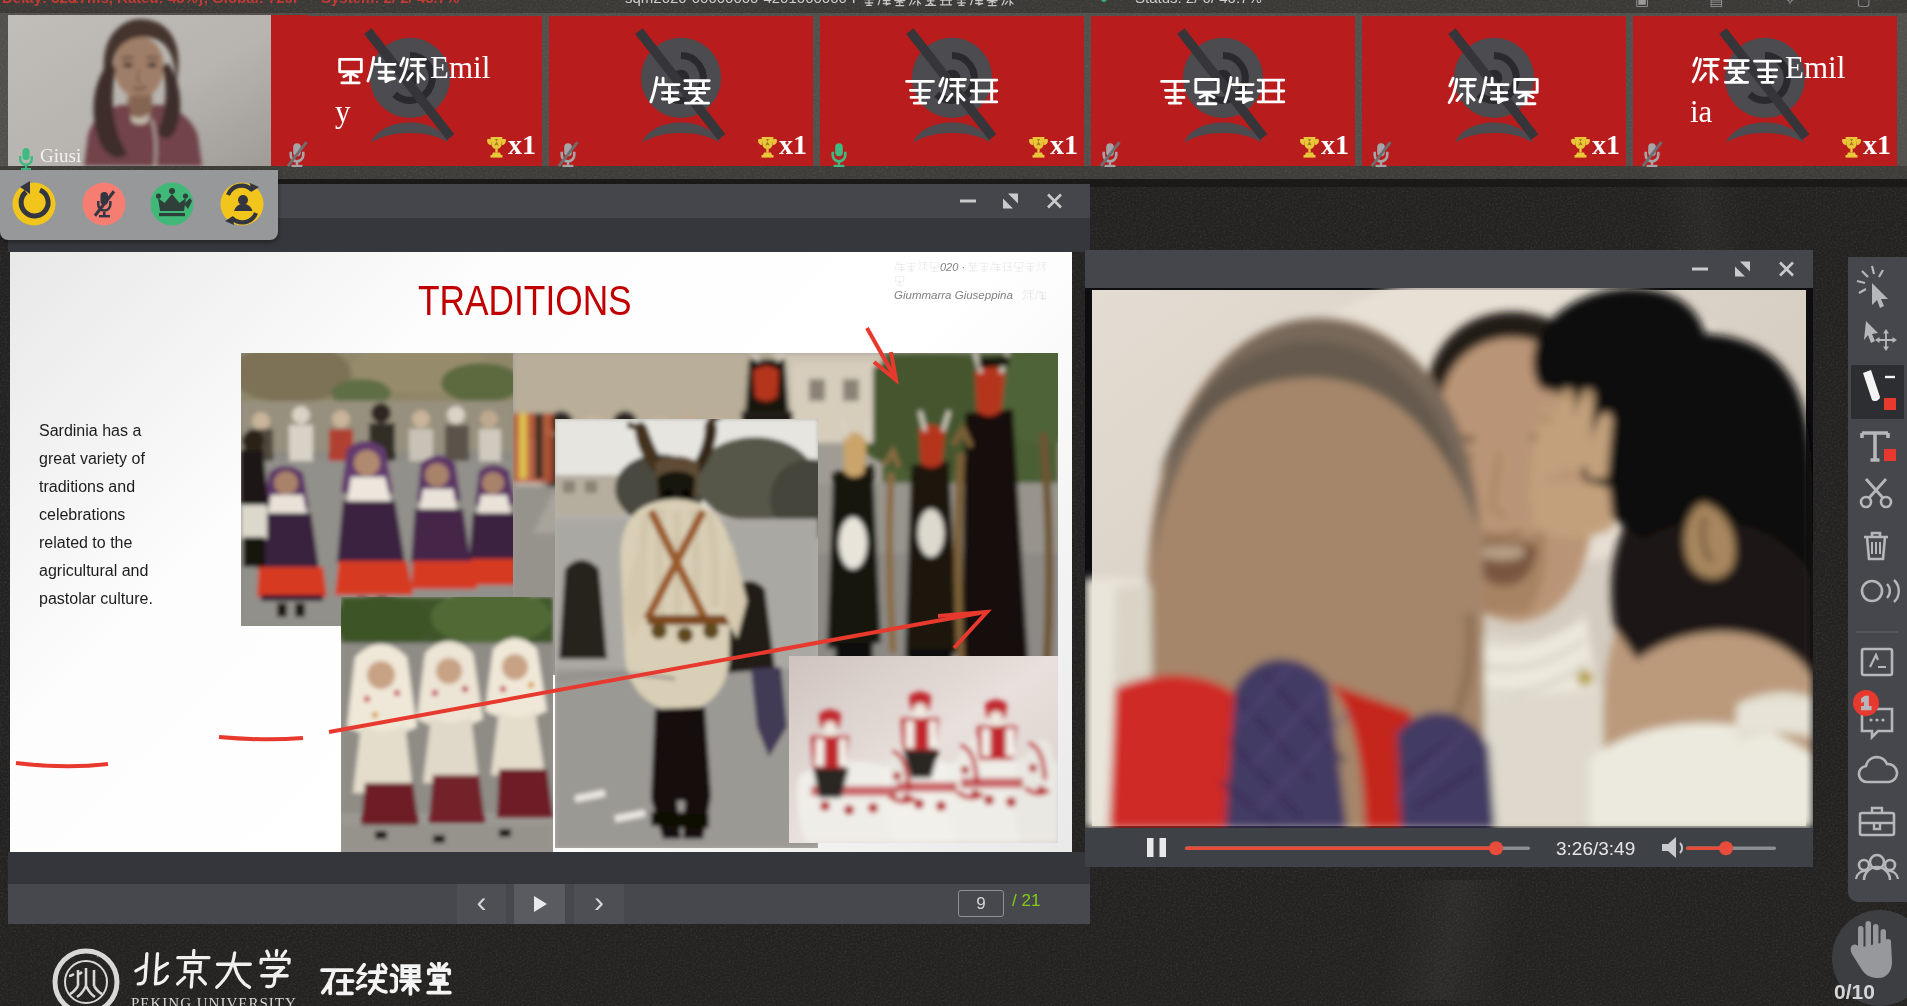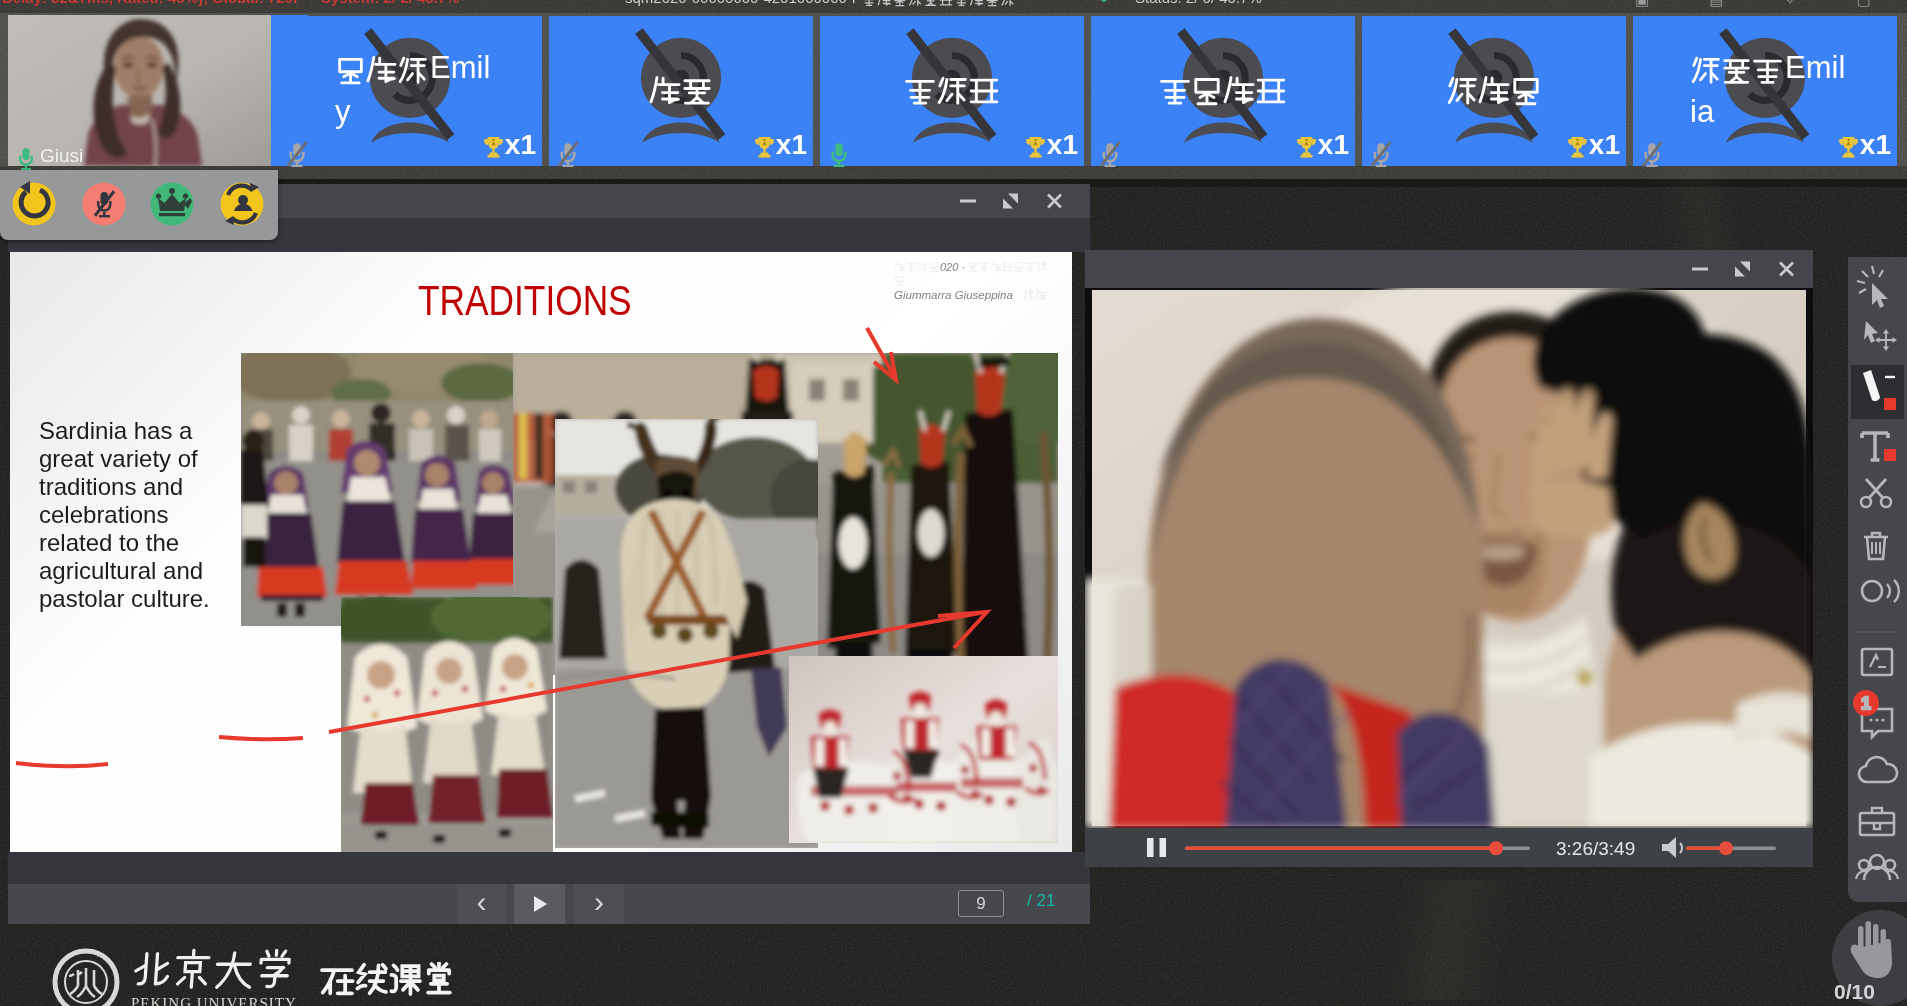--- a/index.html
+++ b/index.html
@@ -5,21 +5,21 @@
 * { margin:0; padding:0; box-sizing:border-box; }
 html,body { width:1907px; height:1006px; overflow:hidden; background:#26241f; font-family:"Liberation Sans", sans-serif; }
 .abs { position:absolute; }
 #stage { position:relative; width:1907px; height:1006px; overflow:hidden; }
 
 #bgtex { left:0; top:0; width:1907px; height:1006px; }
 
 .topred { color:#c33a35; font-size:15px; font-weight:bold; white-space:nowrap; }
 .topwhite { color:#cfcfcf; font-size:15px; white-space:nowrap; }
 
-.tile { background:#3b82f6; position:absolute; top:16px; height:150px; width:264px; }
+.tile { background:#b91c1c; position:absolute; top:16px; height:150px; width:264px;font-family:Liberation Serif, serif; }
 .tname { position:absolute; color:#fff; font-size:31px; line-height:44px; word-break:break-all; }
 .trophy { position:absolute; bottom:5px; right:6px; color:#fff; font-weight:bold; font-size:28px;text-align:center; }
 #pptx-title { left:8px; top:184px; width:1082px; height:34px; background:#45464c; }
 #pptx-strip { left:8px; top:218px; width:1082px; height:34px; background:#36373c; }
 #slide { left:10px; top:252px; width:1062px; height:600px; background:linear-gradient(135deg,#e8e8e8 0%,#fdfdfd 30%,#ffffff 60%,#e9e9e9 100%); overflow:hidden; }
 #pptx-strip2 { left:8px; top:852px; width:1082px; height:32px; background:#35363b; }
 #pptx-ctrl { left:8px; top:884px; width:1082px; height:40px; background:#46484e; }
 
 #vwin-title { left:1085px; top:250px; width:728px; height:38px; background:#45464c; }
 #vwin-body { left:1085px; top:288px; width:728px; height:540px; background:#16161a; }
@@ -355,21 +355,21 @@
         </g>
         <text x="46" y="13" fill="#808080" font-size="11" font-style="italic" font-family="Liberation Sans, sans-serif">020 ·</text>
         <text x="0" y="41" fill="#808080" font-size="11.5" font-style="italic" font-family="Liberation Sans, sans-serif">Giummarra Giuseppina</text>
         <g stroke="#8a8a8a" stroke-width="1.2" fill="none">
           <g transform="translate(128,31) scale(0.125)">
             <use href="#hF"></use>
             <use href="#hC" x="100"></use>
           </g>
         </g>
       </svg>
-  <div class="abs" style="left:29px; top:165px; color:#1c1c1c; font-size:24px; line-height:28px; z-index:3;">Sardinia has a<br>great variety of<br>traditions and<br>celebrations<br>related to the<br>agricultural and<br>pastolar culture.</div>
+  <div class="abs" style="left:29px; top:165px; color:#1c1c1c; font-size:16px; line-height:28px; z-index:3;">Sardinia has a<br>great variety of<br>traditions and<br>celebrations<br>related to the<br>agricultural and<br>pastolar culture.</div>
 
   <div class="abs" id="im4" style="left:503px; top:101px; width:545px; height:322px;">
   <svg width="545" height="322" viewBox="0 0 545 322">
     <defs>
             <filter id="pb4" x="-10%" y="-10%" width="120%" height="120%">
               <feGaussianBlur stdDeviation="2.5"></feGaussianBlur>
             </filter>
           </defs>
     <rect width="545" height="322" fill="#a09c94"></rect>
     <g filter="url(#pb4)">
@@ -676,21 +676,21 @@
 <div class="abs" id="pptx-strip2"></div>
 <div class="abs" id="pptx-ctrl">
   <div class="abs" style="left:449px; top:0; width:49px; height:40px; background:#4d4f55; color:#d5d6d8; font-size:30px; text-align:center; line-height:36px;">‹</div>
   <div class="abs" style="left:506px; top:0; width:51px; height:40px; background:#595b61;">
     <svg width="51" height="40">
           <path d="M20 12 L33 20 L20 28 Z" fill="#e8e9ea"></path>
         </svg>
   </div>
   <div class="abs" style="left:566px; top:0; width:50px; height:40px; background:#4d4f55; color:#d5d6d8; font-size:30px; text-align:center; line-height:36px;">›</div>
   <div class="abs" style="left:950px; top:6px; width:46px; height:27px; border:1px solid #8e8f93; border-radius:3px; color:#d5d6d8; font-size:17px; text-align:center; line-height:26px;">9</div>
-  <div class="abs" style="left:1004px; top:7px; color:#14b8a6; font-size:17px;margin-left:15px;">/ 21</div>
+  <div class="abs" style="left:1004px; top:7px; color:#84cc16; font-size:17px;">/ 21</div>
 </div>
 
 <div class="abs" id="vwin-title"></div>
 <svg class="abs" style="left:1680px; top:250px;" width="130" height="38" viewBox="0 0 130 38" stroke="#c9cacc" stroke-width="2" fill="none">
   <path d="M12 19 h16" stroke-width="3"></path>
   <path d="M60 11.5 h10 v10 Z M55 16.5 v10 h10 Z" fill="#c9cacc" stroke="none"></path>
   <path d="M100 12.5 l13 13 M113 12.5 l-13 13" stroke-width="2.6"></path>
 </svg>
 <div class="abs" id="vwin-body">
   <svg width="728" height="540" viewBox="0 0 728 540">

